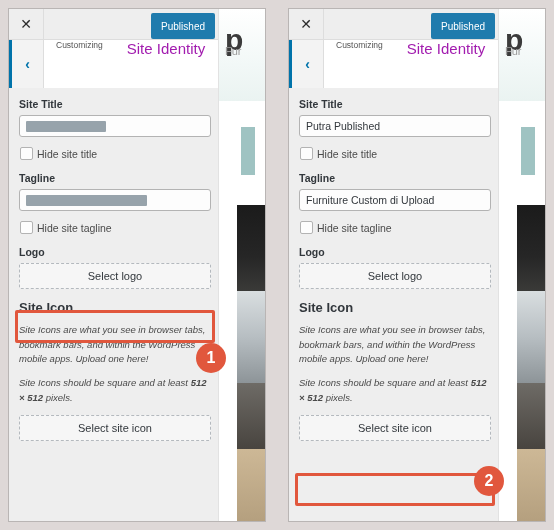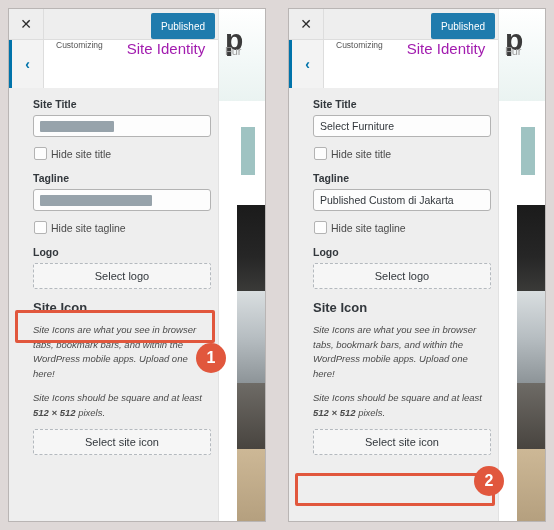--- a/index.html
+++ b/index.html
@@ -123,21 +123,21 @@
   .sechead-txt{
     padding-left:12px;display:flex;flex-direction:row;justify-content:center;gap:24px;
   }
   .sechead-kicker{font-size:8.5px;color:#555;line-height:1.3;}
   .sechead-title{font-size:15px;color:#a21caf;line-height:1.25;}
 
   
   .cbody{
     position:absolute;top:79px;left:0;right:0;bottom:0;
     background:#eeeeee;
-    padding:10px 10px 0 24px;
+    padding:10px 10px 0 10px;
     box-sizing:border-box;
   }
   .field-label{
     font-size:10.5px;font-weight:bold;color:#32373c;
     margin:0 0 5px 0;
   }
   .text-input{
     height:22px;background:#fdfdfd;
     border:1px solid #b3b3b3;border-radius:3px;
     box-sizing:border-box;
@@ -291,29 +291,29 @@
         <div class="back-btn">‹</div>
         <div class="sechead-txt">
           <div class="sechead-kicker">Customizing</div>
           <div class="sechead-title">Site Identity</div>
         </div>
       </div>
 
       <div class="cbody">
 
         <div class="field-label">Site Title</div>
-        <div class="text-input">Select Furniture</div>
+        <div class="text-input">Putra Published</div>
 
         <div class="checkrow">
           <div class="checkbox"></div>
           <span>Hide site title</span>
         </div>
 
         <div class="field-label">Tagline</div>
-        <div class="text-input">Published Custom di Jakarta</div>
+        <div class="text-input">Furniture Custom di Upload</div>
 
         <div class="checkrow">
           <div class="checkbox"></div>
           <span>Hide site tagline</span>
         </div>
 
         <div class="field-label">Logo</div>
         <div class="upload-btn">Select logo</div>
 
         <div class="section-title">Site Icon</div>

